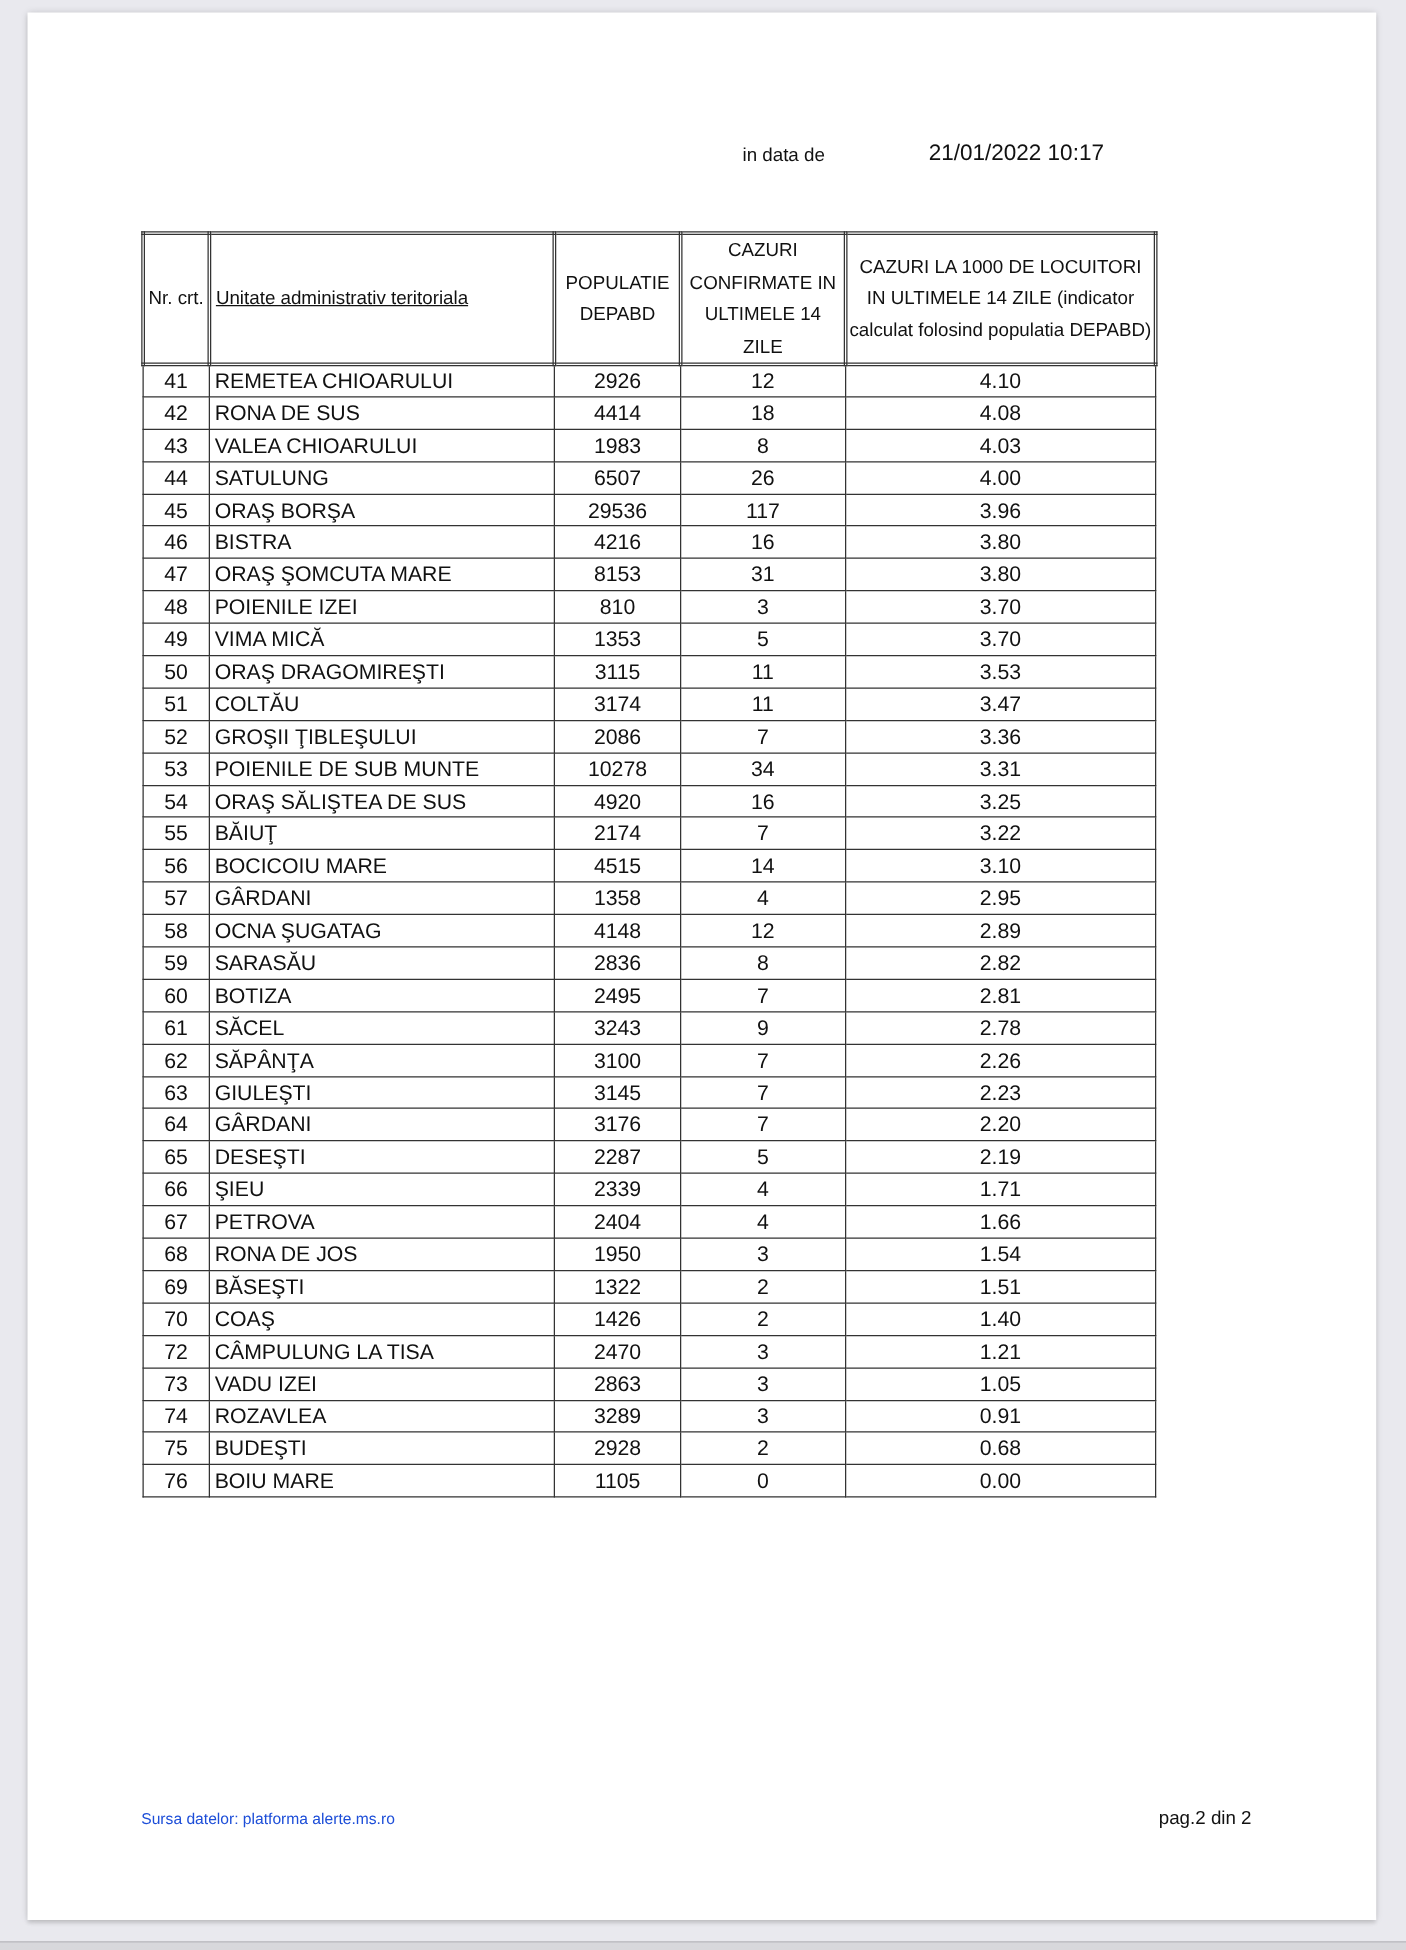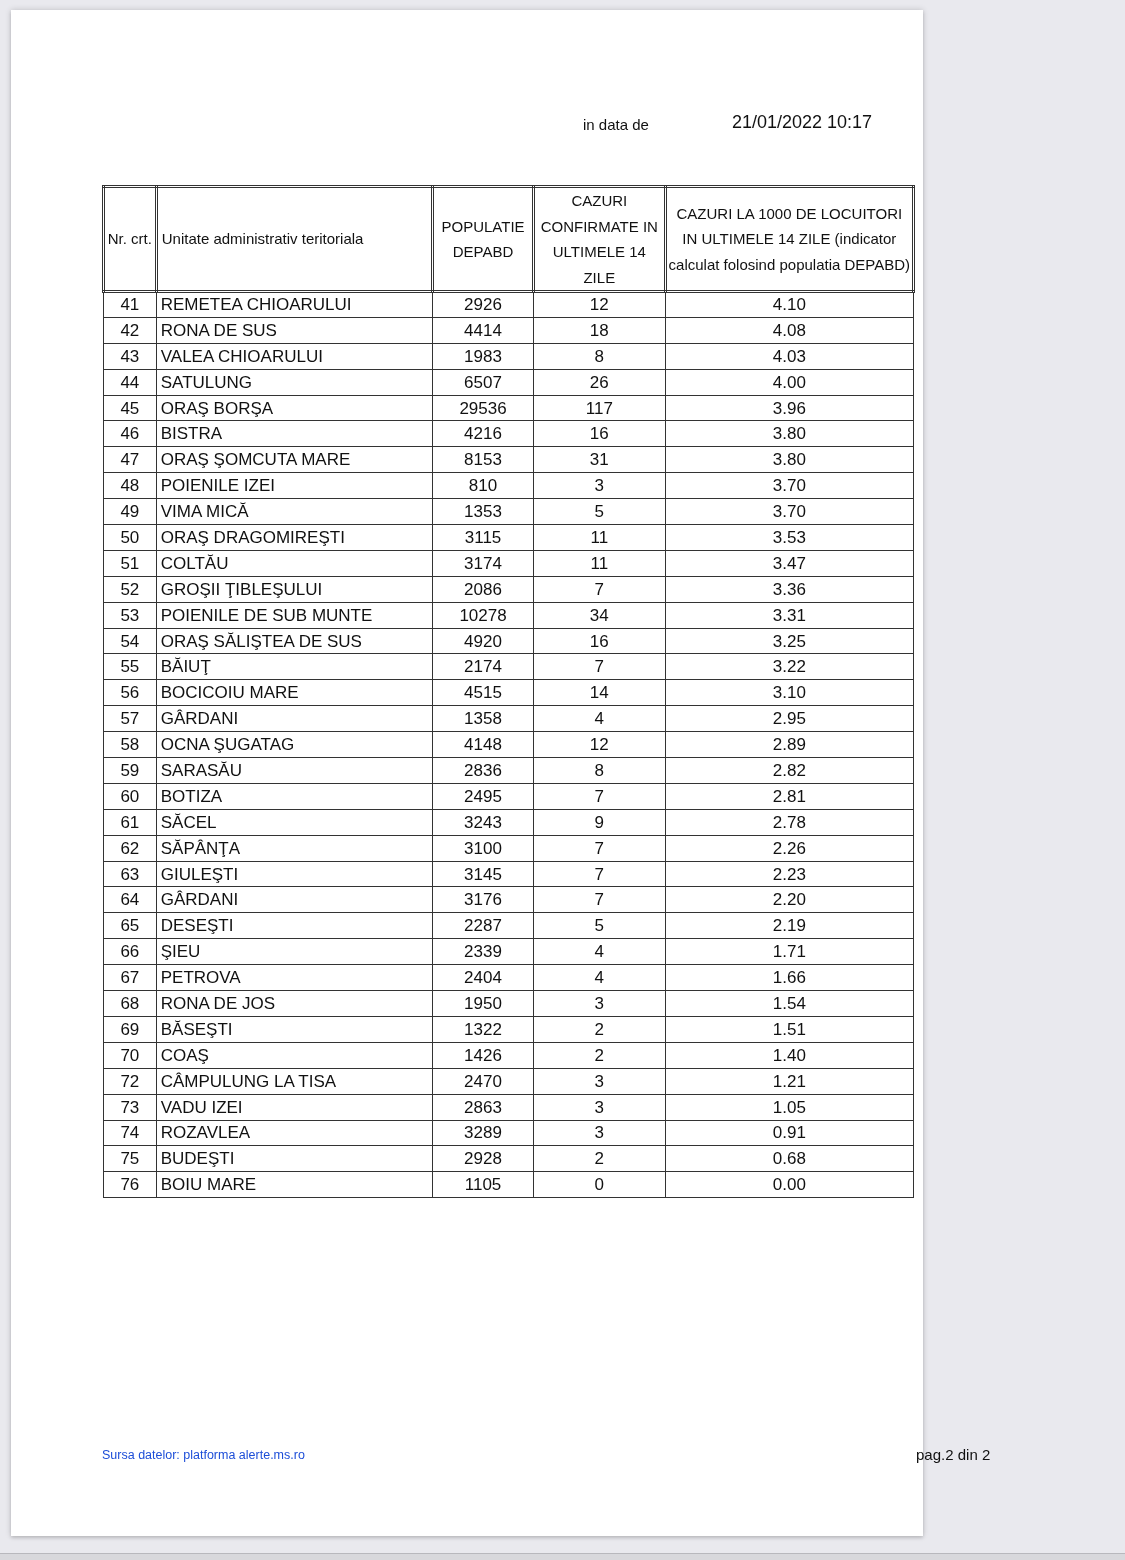--- a/index.html
+++ b/index.html
@@ -8,22 +8,22 @@
       background: #e9e9ee;
       font-family: "Liberation Sans", sans-serif;
       overflow: hidden;
     }
     .bottom-bar {
       position: absolute; left: 0; top: 1553px; width: 1125px; height: 7px;
       background: #d8d8dc; border-top: 1px solid #b8b8bd;
     }
     .page {
       position: absolute;
-      left: 11px; top: 10px;
-      width: 912px; height: 1526px;
+      left: 22px; top: 10px;
+      width: 1079px; height: 1526px;
       background: #ffffff;
       box-shadow: 0 0 6px rgba(0,0,0,0.18), 0 2px 3px rgba(0,0,0,0.12);
     }
     .date-row {
       position: absolute; top: 102px; left: 572px;
       font-size: 15px; color: #111;
     }
     .date-label { position: absolute; left: 0; top: 4px; font-size: 15px; white-space: nowrap; }
     .date-value { position: absolute; left: 138px; top: 0; font-size: 18px; white-space: nowrap; margin-left: 11px; }
 
@@ -40,21 +40,21 @@
       font-weight: normal;
     }
     table.data thead th {
       border: 3px double #333;
       font-size: 15px;
       line-height: 25.5px;
       text-align: center;
       vertical-align: middle;
       padding: 0 1px;
     }
-    table.data thead th.name-col { text-align: left; padding-left: 4px; }
+    table.data thead th.name-col { text-align: left; padding-left: 4px; text-decoration: underline; }
     table.data tbody td {
       height: 25.9px;
       font-size: 17px;
       line-height: 23px;
       text-align: center;
       padding: 0;
       white-space: nowrap;
     }
     table.data tbody td.name { text-align: left; padding-left: 4px; margin-top: 20px; }
     col.c1 { width: 53px; }

